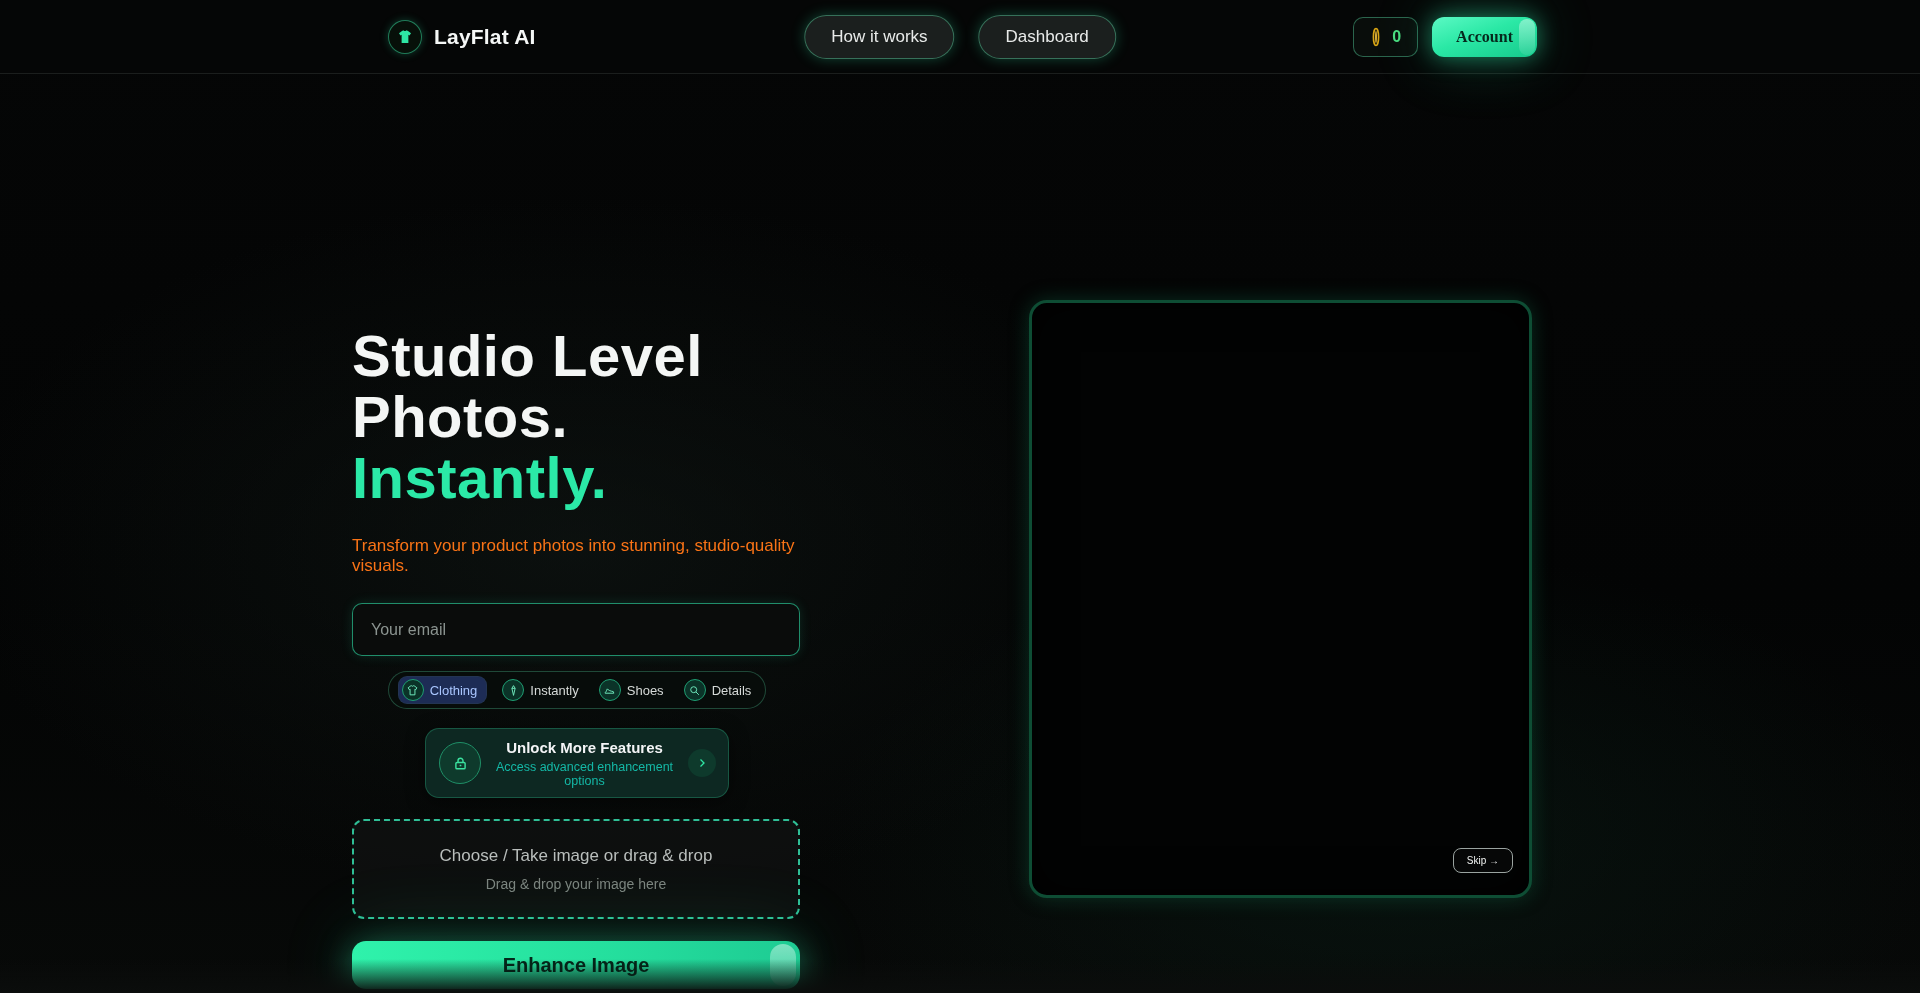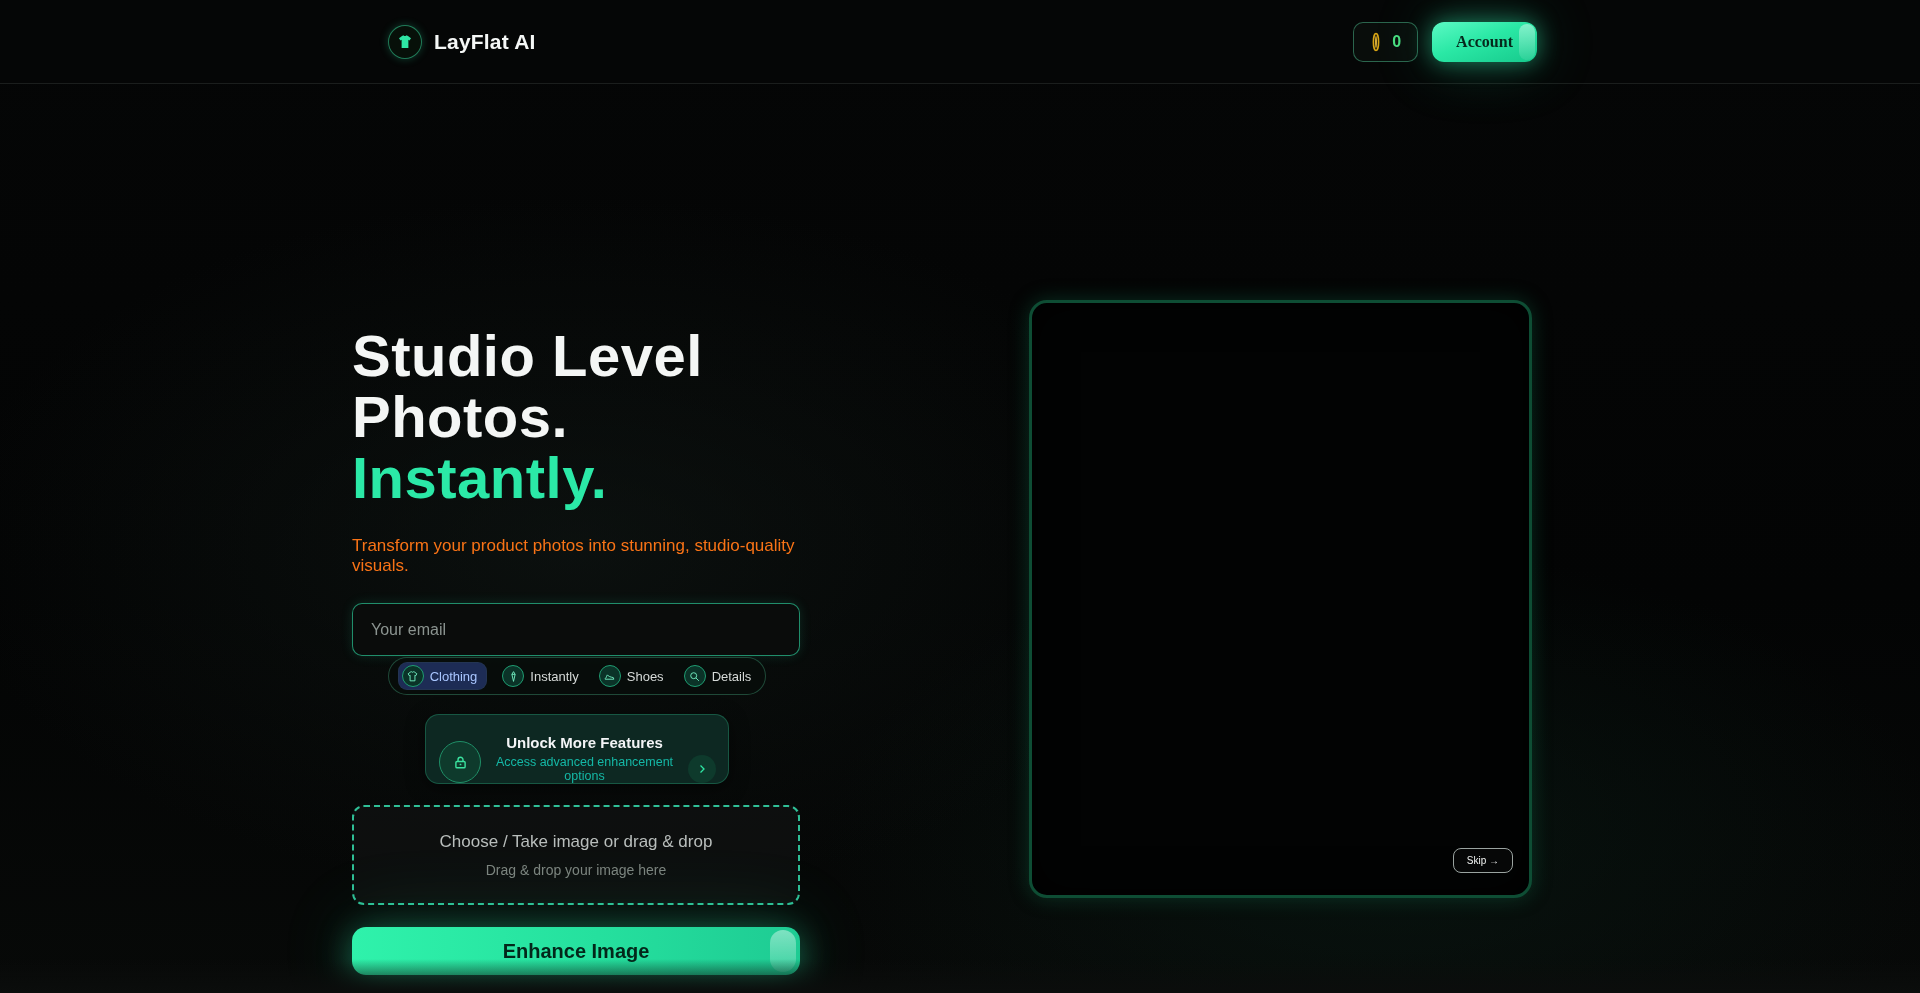--- a/index.html
+++ b/index.html
@@ -12,21 +12,21 @@
   }
   .bg {
     position:absolute; inset:0;
     background:
       radial-gradient(900px 500px at 30% 55%, rgba(18,26,23,.55), rgba(0,0,0,0) 70%),
       radial-gradient(800px 420px at 72% 85%, rgba(10,32,24,.45), rgba(0,0,0,0) 70%),
       linear-gradient(180deg, #050606 0%, #030404 60%, #070908 100%);
   }
   
   .header {
-    position:absolute; top:0; left:0; right:0; height:84px;
+    position:absolute; top:0; left:0; right:0; height:74px;
     display:flex; align-items:center;
     background:#050606;
     border-bottom:1px solid #1b1e1d;
     z-index:5;
   }
   .brand { position:absolute; left:388px; display:flex; align-items:center; gap:12px; }
   .brand-badge {
     width:34px; height:34px; border-radius:50%;
     border:1.5px solid rgba(52,211,153,.55);
     display:flex; align-items:center; justify-content:center;
@@ -70,41 +70,41 @@
   .hero-sub { margin-top:28px; font-size:17px; color:#f97316; }
   .email-input {
     margin-top:27px; width:448px; height:53px;
     background:#0a0c0b; border:1px solid rgba(45,212,159,.65); border-radius:10px;
     color:#84cc16; font-size:16px; padding:0 18px; outline:none;
     box-shadow:0 0 12px rgba(45,212,159,.15);
     font-family:"Liberation Sans", sans-serif;
   }
   .email-input::placeholder { color:#8b9490; }
   
-  .cat-row { margin-top:1px; display:flex; justify-content:center; }
+  .cat-row { margin-top:15px; display:flex; justify-content:center; }
   .cat-pill {
     display:inline-flex; align-items:center; gap:12px;
     padding:5px 10px; border-radius:9999px;
     border:1px solid rgba(94,234,178,.28);
     background:rgba(8,12,10,.8);
   }
   .cat-item { display:flex; align-items:center; gap:6px; cursor:pointer; padding:2px 4px; border-radius:8px; }
   .cat-item.selected { background:#1d2c55; padding:2px 9px 2px 3px; box-shadow:0 0 0 1px rgba(90,130,220,.35); }
   .cat-item.selected .cat-label { color:#a9c6ff; }
   .cat-icon {
     width:22px; height:22px; border-radius:50%;
     background:#0b3328; border:1.5px solid #1f9d72;
     display:flex; align-items:center; justify-content:center; flex:0 0 auto;
   }
   .cat-label { font-size:13px; color:#d6dad8; }
   
   .unlock-card {
     margin:19px auto 0; width:304px; height:70px;
     background:#0d2822; border:1px solid rgba(52,211,153,.28); border-radius:14px;
-    display:flex; align-items:flex-end; padding:0 12px 0 13px; gap:4px; cursor:pointer;
+    display:flex; align-items:center; padding:0 12px 0 13px; gap:4px; cursor:pointer;
     box-shadow:0 4px 18px rgba(0,0,0,.5);
   }
   .lock-badge {
     width:42px; height:42px; border-radius:50%; flex:0 0 auto;
     background:#0e3a2c; border:1.5px solid #1f8f67;
     display:flex; align-items:center; justify-content:center;
   }
   .unlock-text { flex:1; text-align:center; }
   .unlock-title { font-size:15px; font-weight:700; color:#f3f4f6; }
   .unlock-sub { margin-top:4px; font-size:12.5px; color:#14b8a6; }
@@ -166,20 +166,24 @@
 
   <div class="brand">
     <span class="brand-badge">
       <svg width="18" height="18" viewBox="0 0 24 24" fill="none">
         <path d="M8 4 L10 3 C10 4.2 13.8 4.2 14 3 L16 4 L20 7 L18 10 L16.5 9 L16.5 20 L7.5 20 L7.5 9 L6 10 L4 7 Z" fill="#2ee6a4"></path>
       </svg>
     </span>
     <span class="brand-name">LayFlat AI</span>
   </div>
 
+  <div class="nav">
+    <button class="nav-pill">How it works</button>
+    <button class="nav-pill">Dashboard</button>
+  </div>
 
   <div class="header-right">
     <div class="credits-chip">
       <span>
         <svg width="12" height="22" viewBox="0 0 12 22">
           <ellipse cx="6" cy="11" rx="2.6" ry="8.5" fill="none" stroke="#d9a514" stroke-width="1.6"></ellipse>
           <ellipse cx="6" cy="11" rx="0.9" ry="6.2" fill="#f0c040"></ellipse>
         </svg>
       </span>
       <span class="credits-count">0</span>

